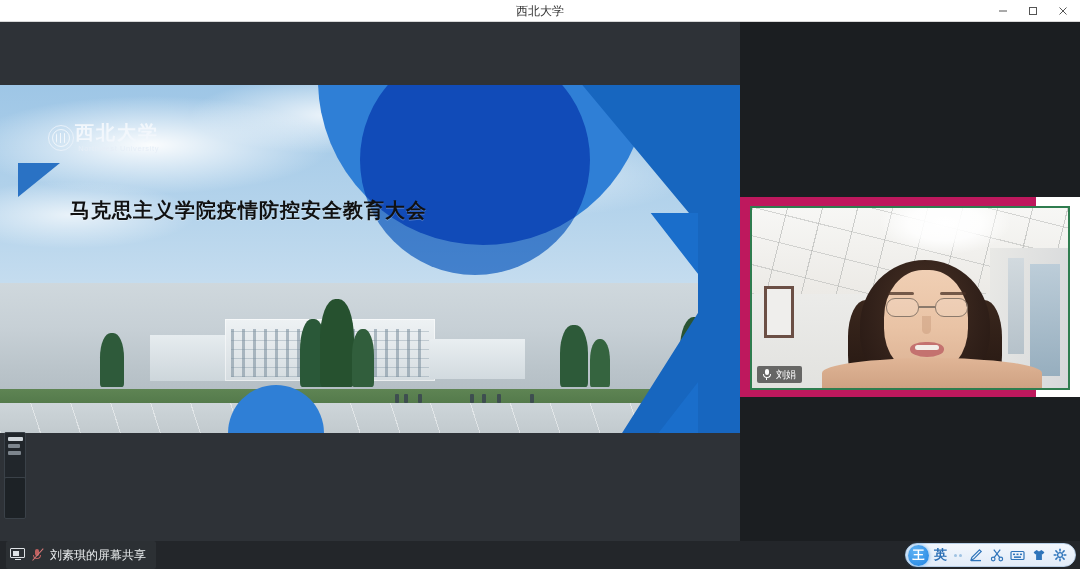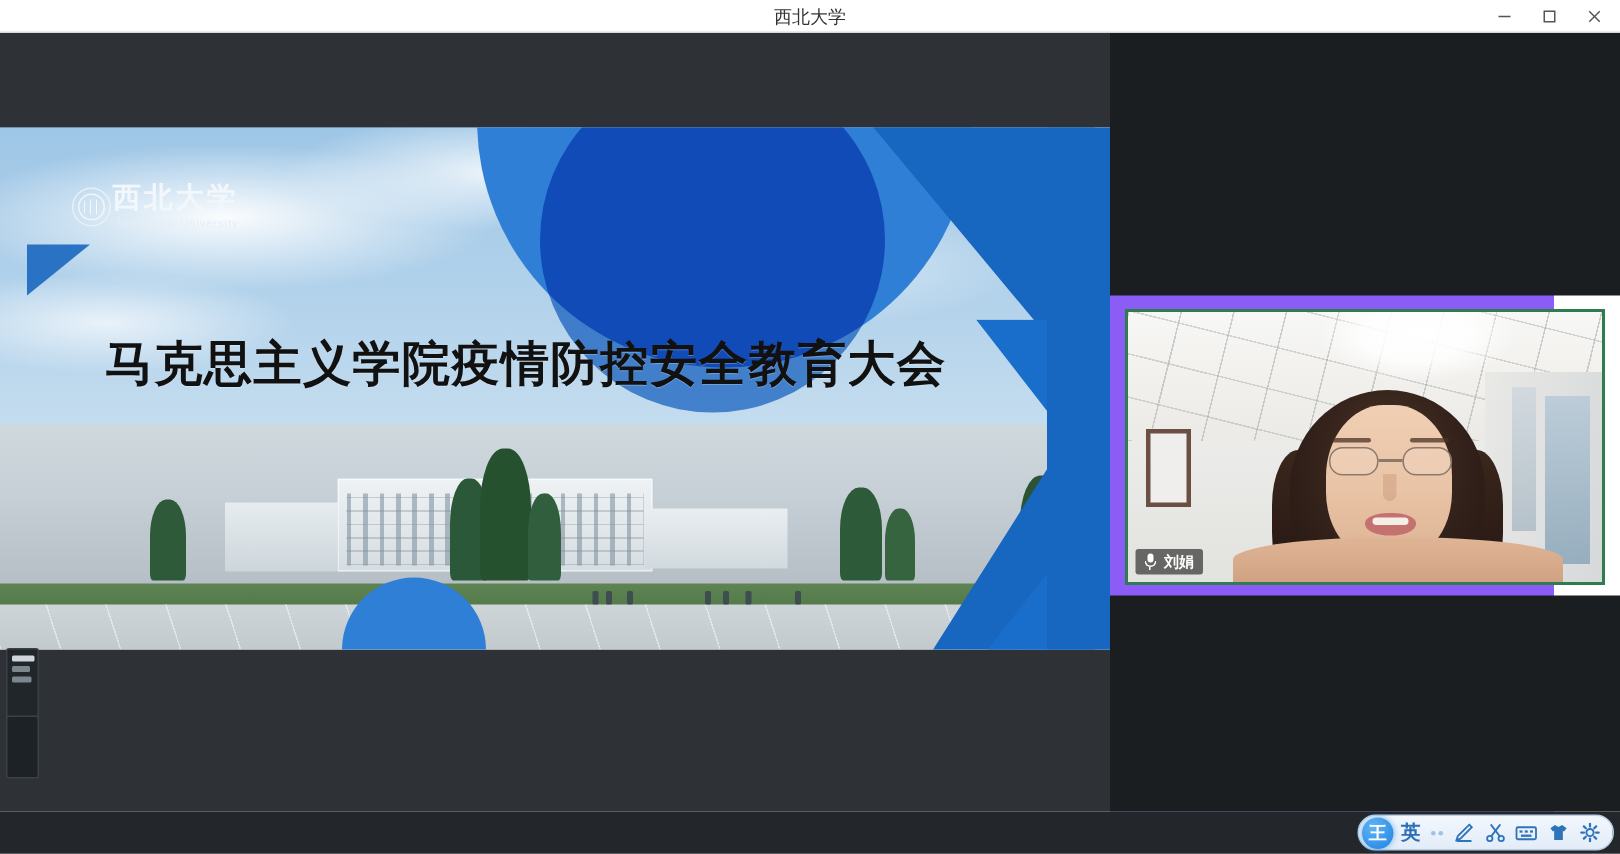--- a/index.html
+++ b/index.html
@@ -119,40 +119,40 @@
   .logo .seal:before { content:""; position:absolute; inset:3px; border-radius:50%;
     border:1px solid rgba(255,255,255,.75); }
   .logo .seal:after { content:""; position:absolute; inset:7px; border-radius:2px;
     background:repeating-linear-gradient(90deg, rgba(255,255,255,.8) 0 1px, rgba(0,0,0,0) 1px 4px); }
   .logo .names { display:flex; flex-direction:column; }
   .logo .cn { font-size:19px; color:#f2f7fc; letter-spacing:2px; font-weight:600;
     font-family:"DejaVu Serif","Liberation Serif",serif; line-height:1.05; }
   .logo .en { font-size:7.5px; color:#e6eef7; letter-spacing:.6px; margin-top:1px;text-align:right; }
 
   
-  .slide-title { position:absolute; left:70px; top:136px; font-size:32px;
+  .slide-title { position:absolute; left:70px; top:112px; font-size:20px;
     font-weight:bold; color:#111; letter-spacing:1px; white-space:nowrap;
     text-shadow:0 1px 0 rgba(255,255,255,.25); }
   .slide-date { position:absolute; left:244px; top:290px; font-size:30px;
     color:#1a1a1a; letter-spacing:1px; white-space:nowrap; }
 
   
   .mini-panel { position:absolute; left:4px; top:410px; width:22px; height:50px;
     background:#21262b; border:1px solid #3a4148; border-radius:2px;
     padding:4px 3px; display:flex; flex-direction:column; gap:3px; }
   .mini-panel .row { height:4px; background:#7d858d; border-radius:1px; }
   .mini-panel .row.a { width:15px; background:#cfd5da; }
   .mini-panel .row.b { width:12px; }
   .mini-panel .row.c { width:13px; }
   .mini-strip { position:absolute; left:4px; top:455px; width:22px; height:42px;
     background:#1d2226; border:1px solid #3a4148; border-radius:2px; }
 
   
   .right-panel { position:absolute; left:740px; top:22px; width:296px; height:519px;
-    background:#8b5cf6;font-weight:bold; }
+    background:#be185d; }
   .rp-top { position:absolute; left:0; top:0; width:340px; height:175px; background:#1b1e21; }
   .rp-bottom { position:absolute; left:0; top:375px; width:340px; height:144px;
     background:#1b1e21; }
 
   .video-tile { position:absolute; left:10px; top:184px; width:320px; height:184px;
     border:2px solid #2f7d4f; background:#000; overflow:hidden; }
   .vt-scene { position:absolute; inset:0;
     background:linear-gradient(#f2f2ef 0%, #ececea 45%, #e2e2df 100%); }
   .vt-ceil { position:absolute; left:0; top:0; width:100%; height:86px;
     background:linear-gradient(#f7f7f5,#eceae6); }
@@ -373,20 +373,32 @@
             <i class="arc"></i>
             <i class="stem"></i>
         </span>
         <span class="nm">刘娟</span>
       </div>
     </div>
   </div>
 
   <div class="bottombar"></div>
 
+  <div class="share-status">
+    <span class="scr-ico">
+      <i class="box"></i>
+        <i class="stand"></i>
+    </span>
+    <span class="mute-ico">
+      <i class="cap"></i>
+        <i class="arc"></i>
+        <i class="slash"></i>
+    </span>
+    <span class="txt">刘素琪的屏幕共享</span>
+  </div>
 
   <div class="ime">
     <span class="logo-btn">王</span>
     <span class="mode">英</span>
     <span class="dots">
         <i></i>
         <i></i>
       </span>
     <span class="ico">
       <svg width="14" height="14" viewBox="0 0 14 14">

